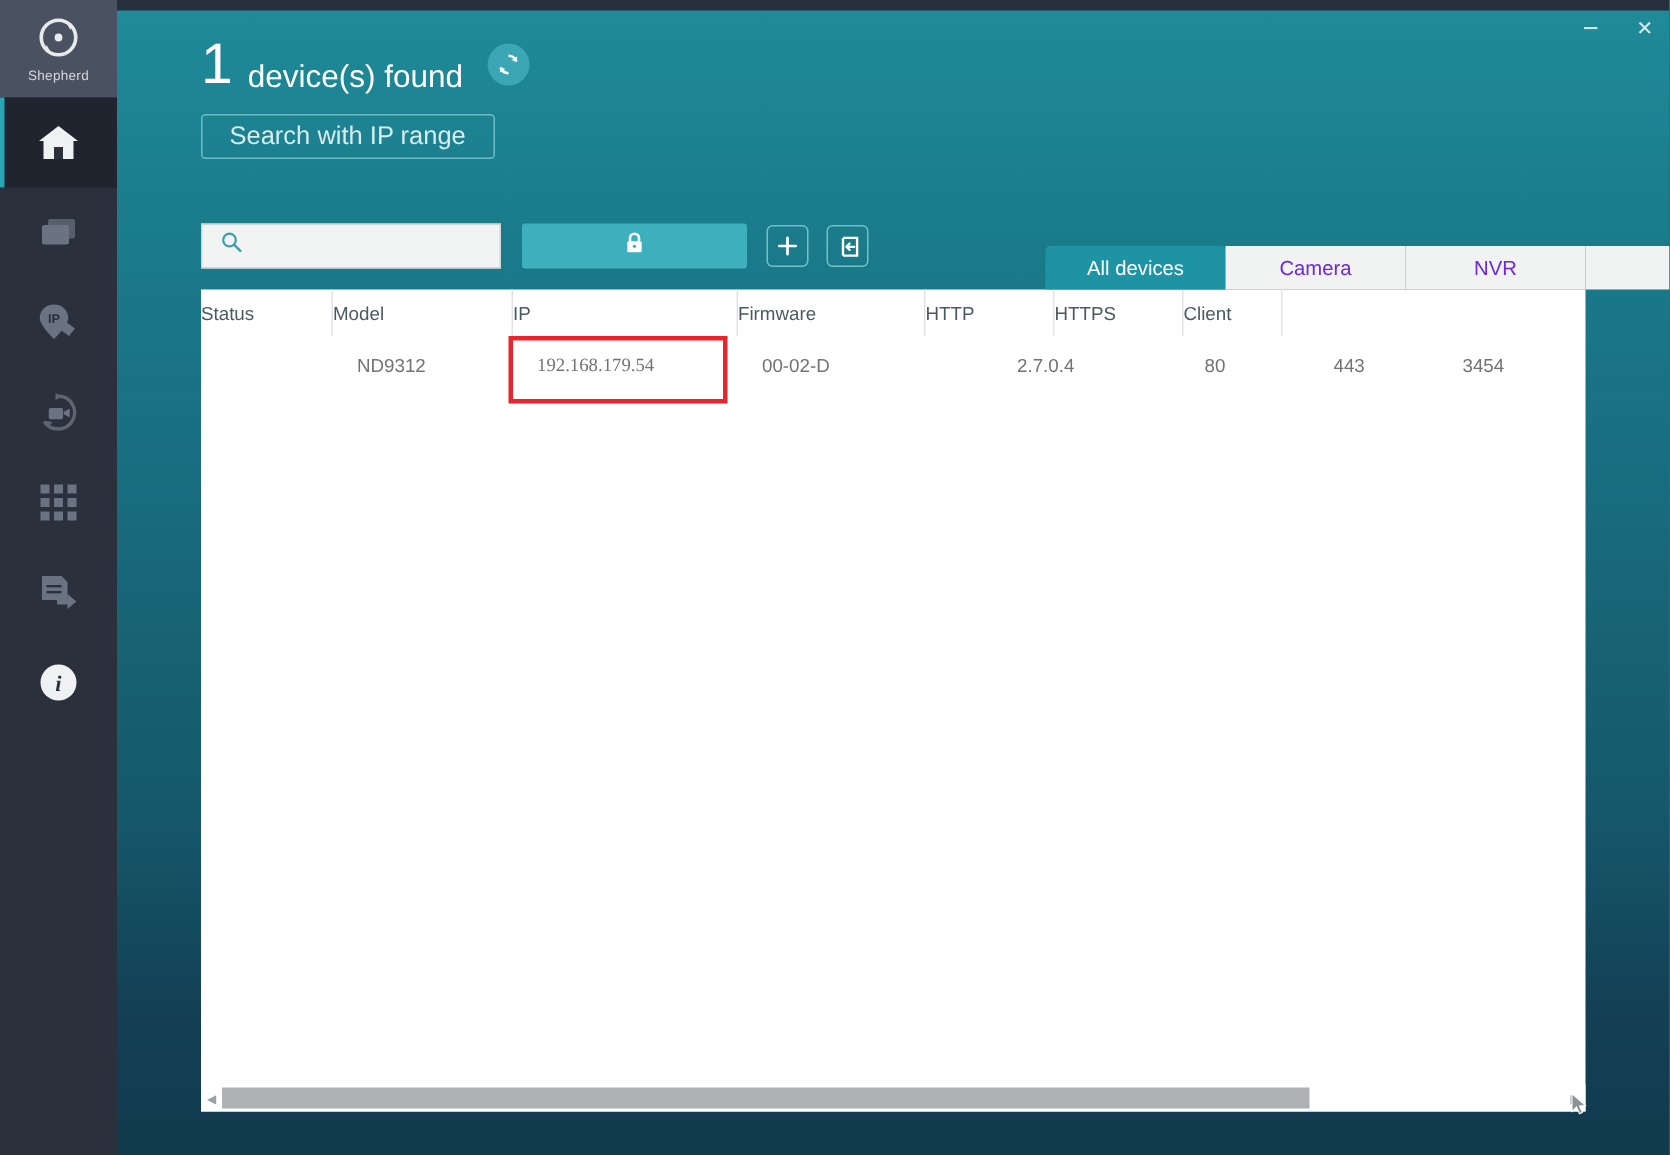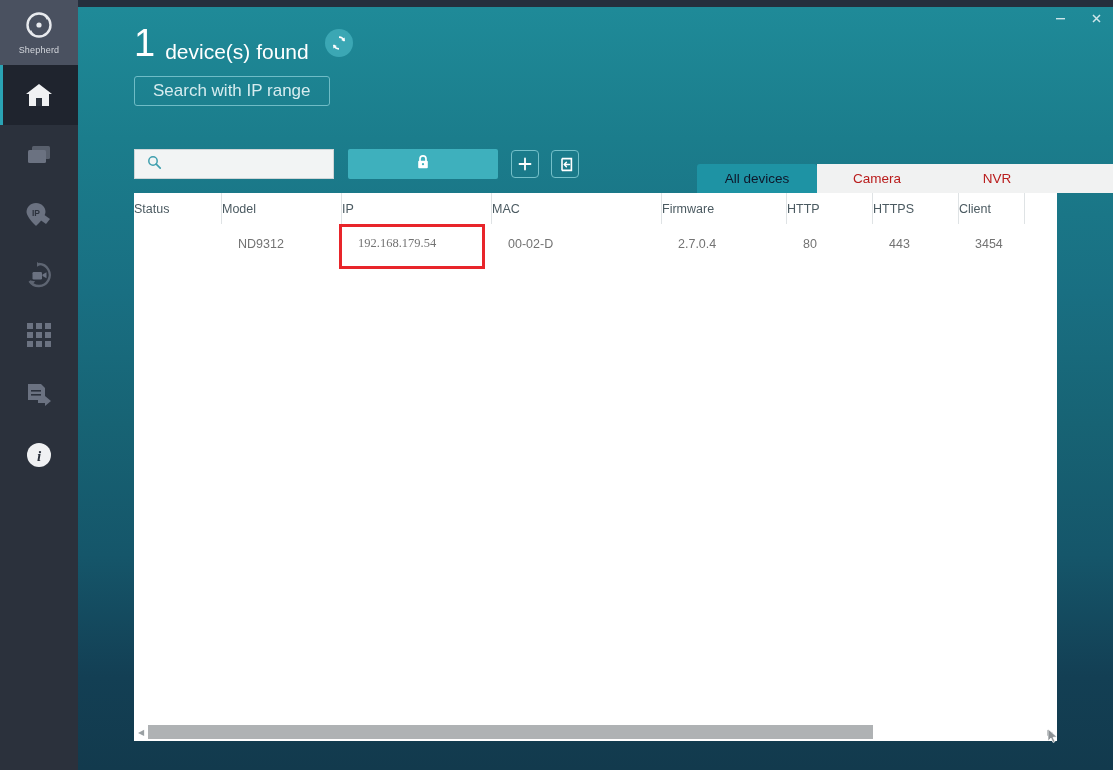--- a/index.html
+++ b/index.html
@@ -191,27 +191,27 @@
     display: flex;
     align-items: flex-end;
     z-index: 20;
   }
   .tab {
     width: 120px; height: 29px;
     display: flex;
     align-items: center;
     justify-content: center;
     font-size: 13.5px;
-    color: #b91c1c;
+    color: #6d28d9;
     background: #f1f2f2;
     cursor: pointer;
   }
   .tab.active {
     background: #1e93a4;
-    color: #0f172a;
+    color: #ffffff;
     border-radius: 3px 3px 0 0;
   }
   .tab-filler {
     width: 119px; height: 29px;
     background: #f1f2f2;
   }
 
   
   .panel {
     position: absolute;
@@ -489,21 +489,20 @@
     <div class="tab">NVR</div>
     <div class="tab-filler"></div>
   </div>
 
   <div class="panel">
 
     <div class="grid-head">
       <div class="cell c-status">Status</div>
       <div class="cell c-model">Model</div>
       <div class="cell c-ip">IP</div>
-      <div class="cell c-mac">MAC</div>
       <div class="cell c-firmware">Firmware</div>
       <div class="cell c-http">HTTP</div>
       <div class="cell c-https">HTTPS</div>
       <div class="cell c-client">Client</div>
       <div class="cell c-extra"></div>
     </div>
 
     <div class="grid-body">
       <div class="grid-row">
         <div class="cell c-status"></div>

